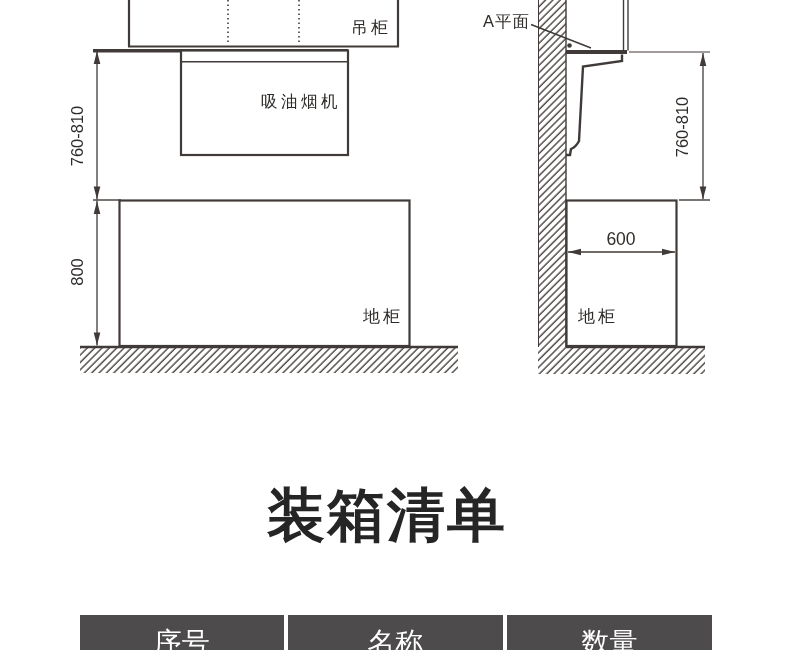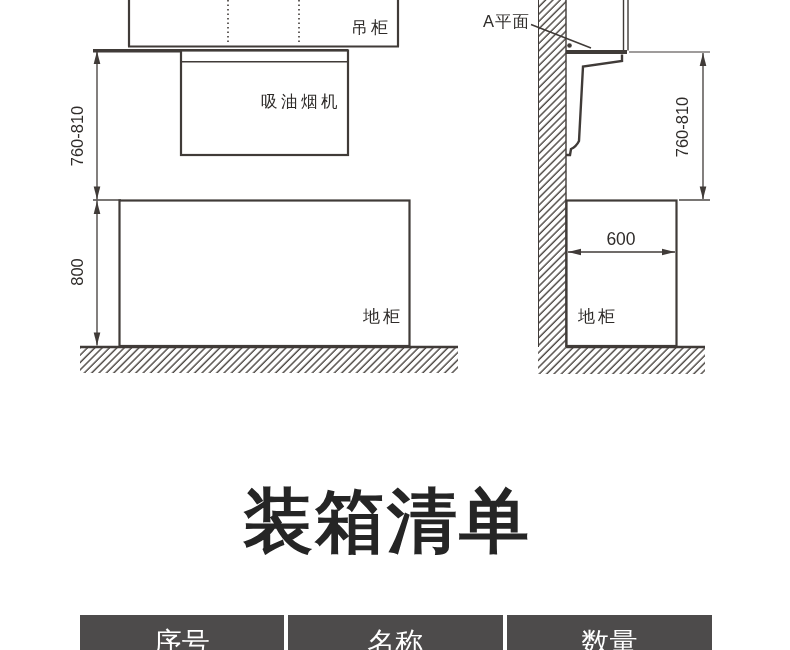--- a/index.html
+++ b/index.html
@@ -4,21 +4,21 @@
 <style>
   html,body{margin:0;padding:0;background:#fff;}
   .page{
     position:relative;width:790px;height:650px;background:#ffffff;
     overflow:hidden;font-family:"Liberation Sans","DejaVu Sans",sans-serif;
   }
   .diagram-wrap{position:absolute;top:0;left:0;width:642px;height:462px;}
   svg text{font-family:"Liberation Sans","DejaVu Sans",sans-serif;}
   .page-title{
     position:absolute;top:486px;left:0;width:774px;
-    text-align:center;font-size:70px;line-height:1;font-weight:700;
+    text-align:center;font-size:58px;line-height:1;font-weight:700;
     letter-spacing:2px;color:#252525;white-space:nowrap;
   }
   .packing-table{
     position:absolute;top:615px;left:80px;width:632px;height:40px;
     display:flex;gap:4.5px;
   }
   .packing-table .cell{
     background:#4d4b4b;color:#ffffff;text-align:center;
     font-size:28px;line-height:1;padding-top:14px;height:100%;
     box-sizing:border-box;overflow:hidden;

